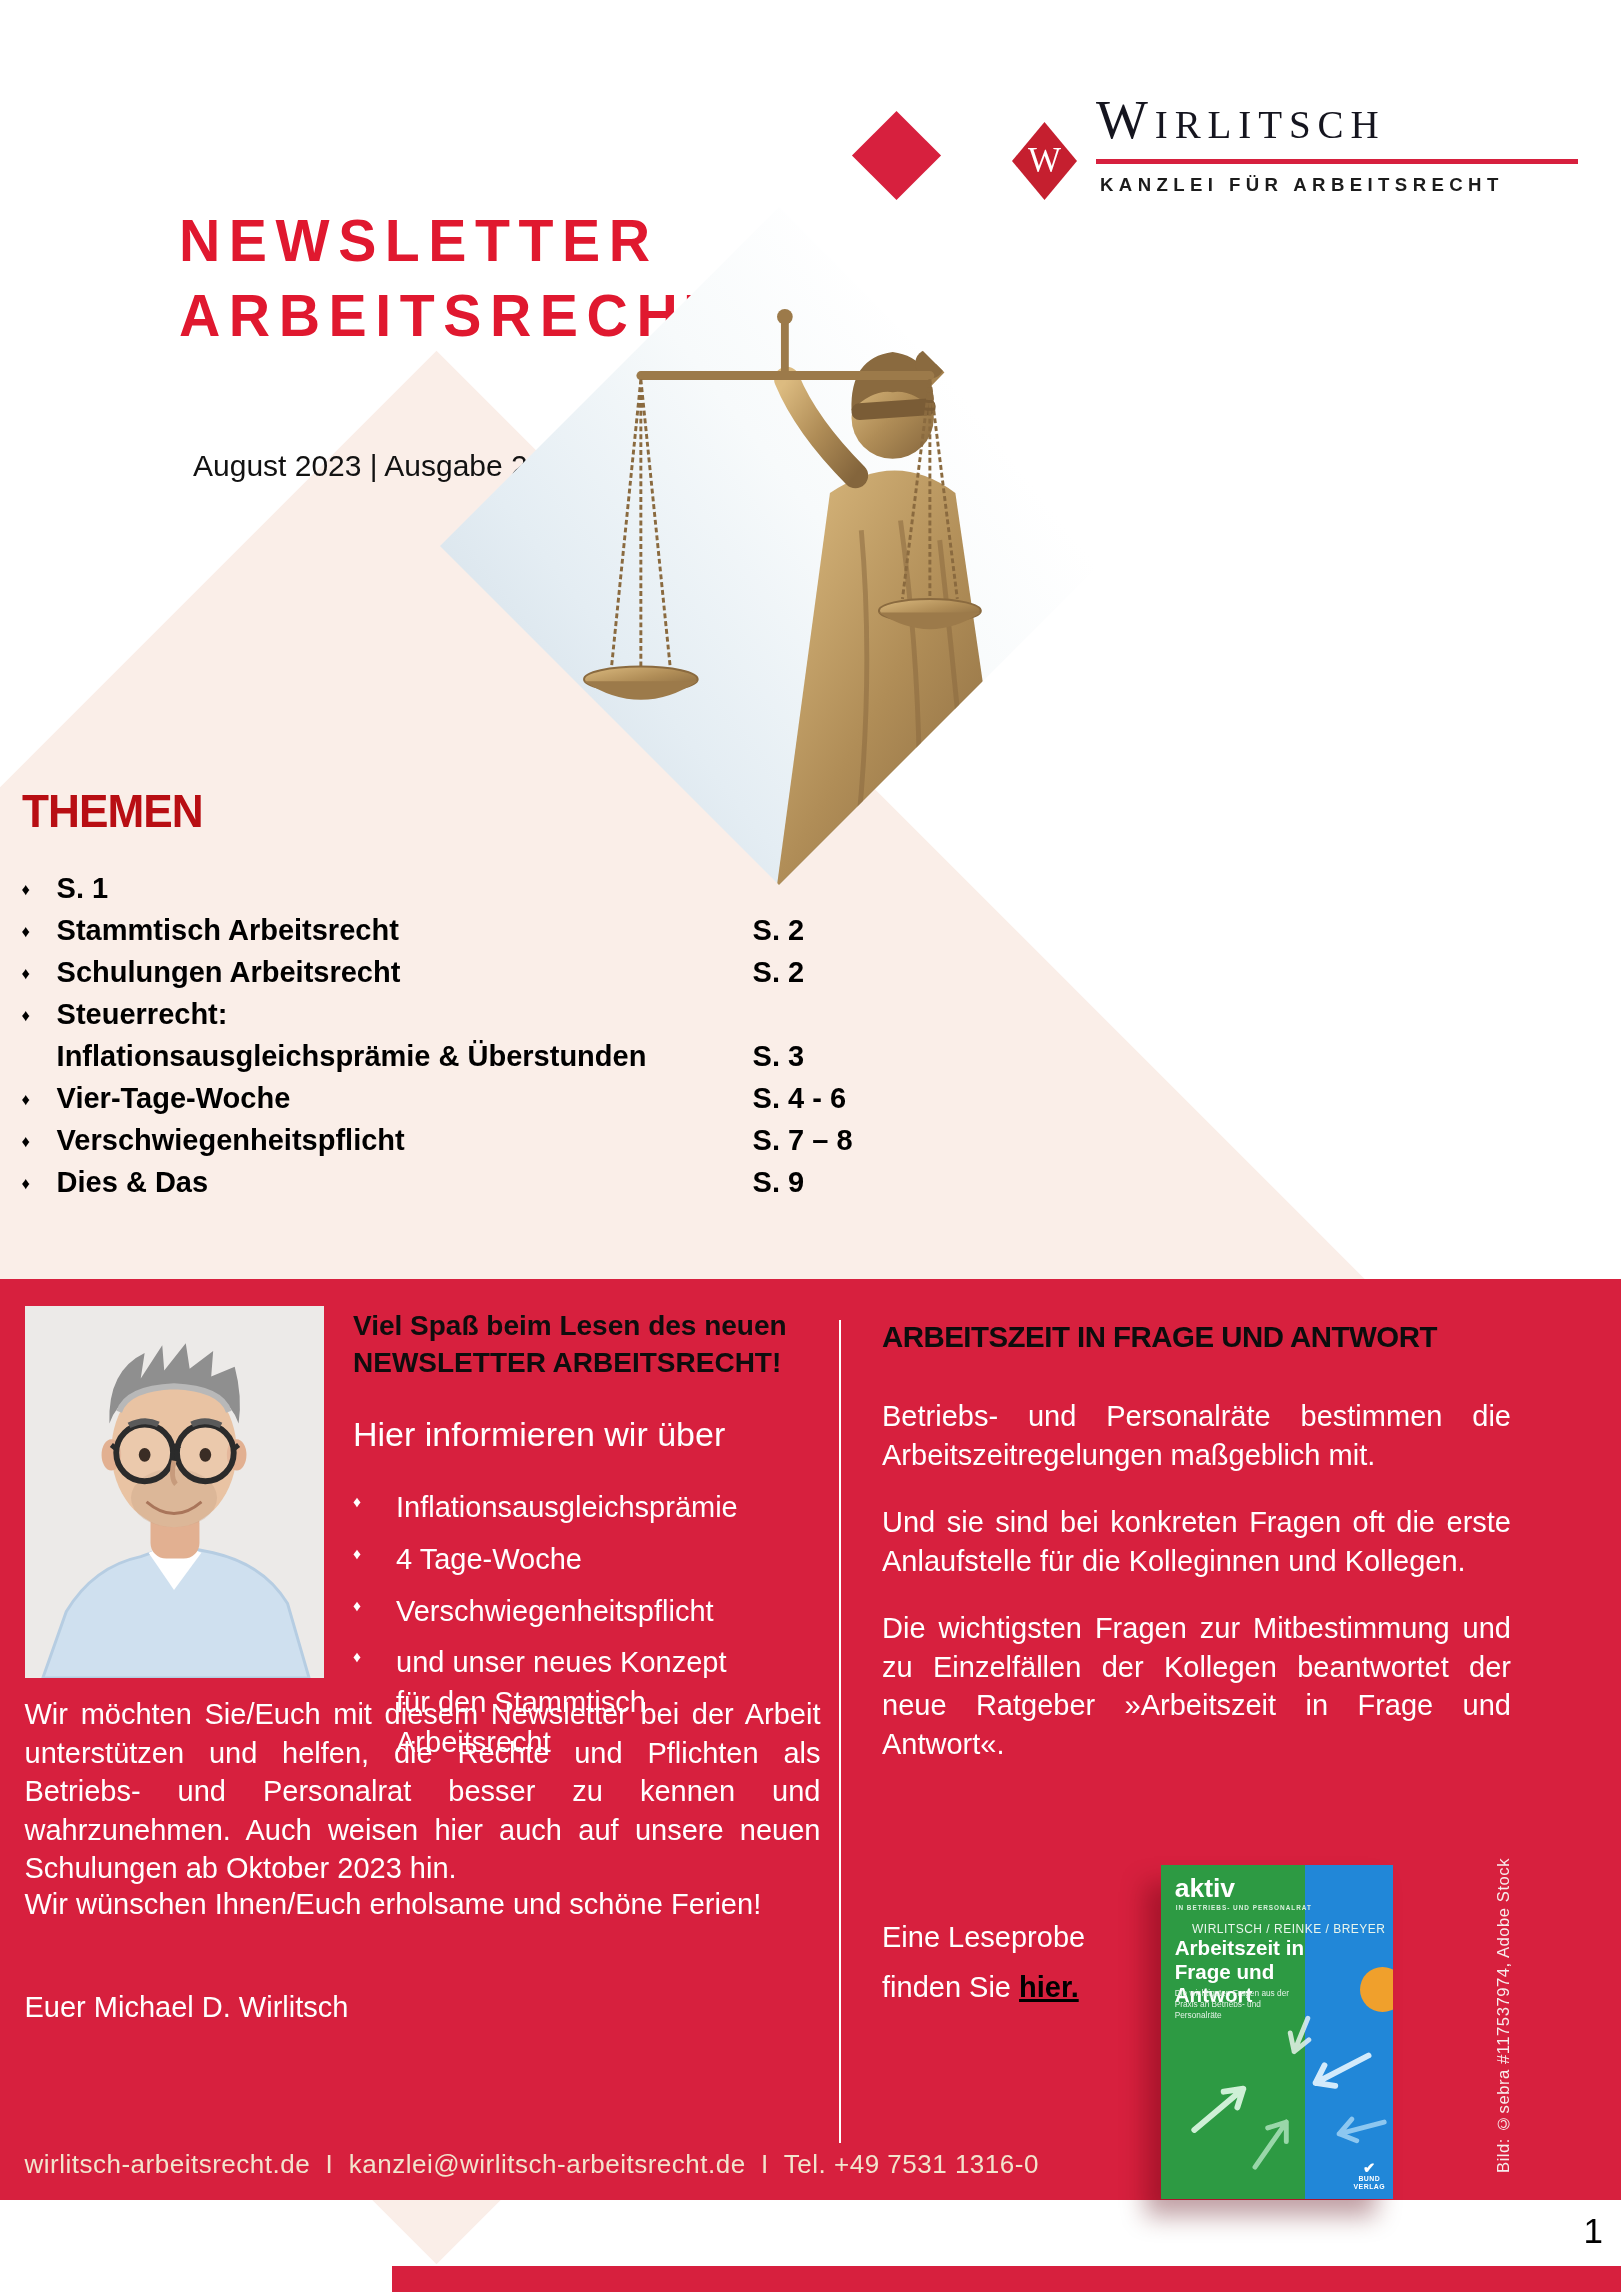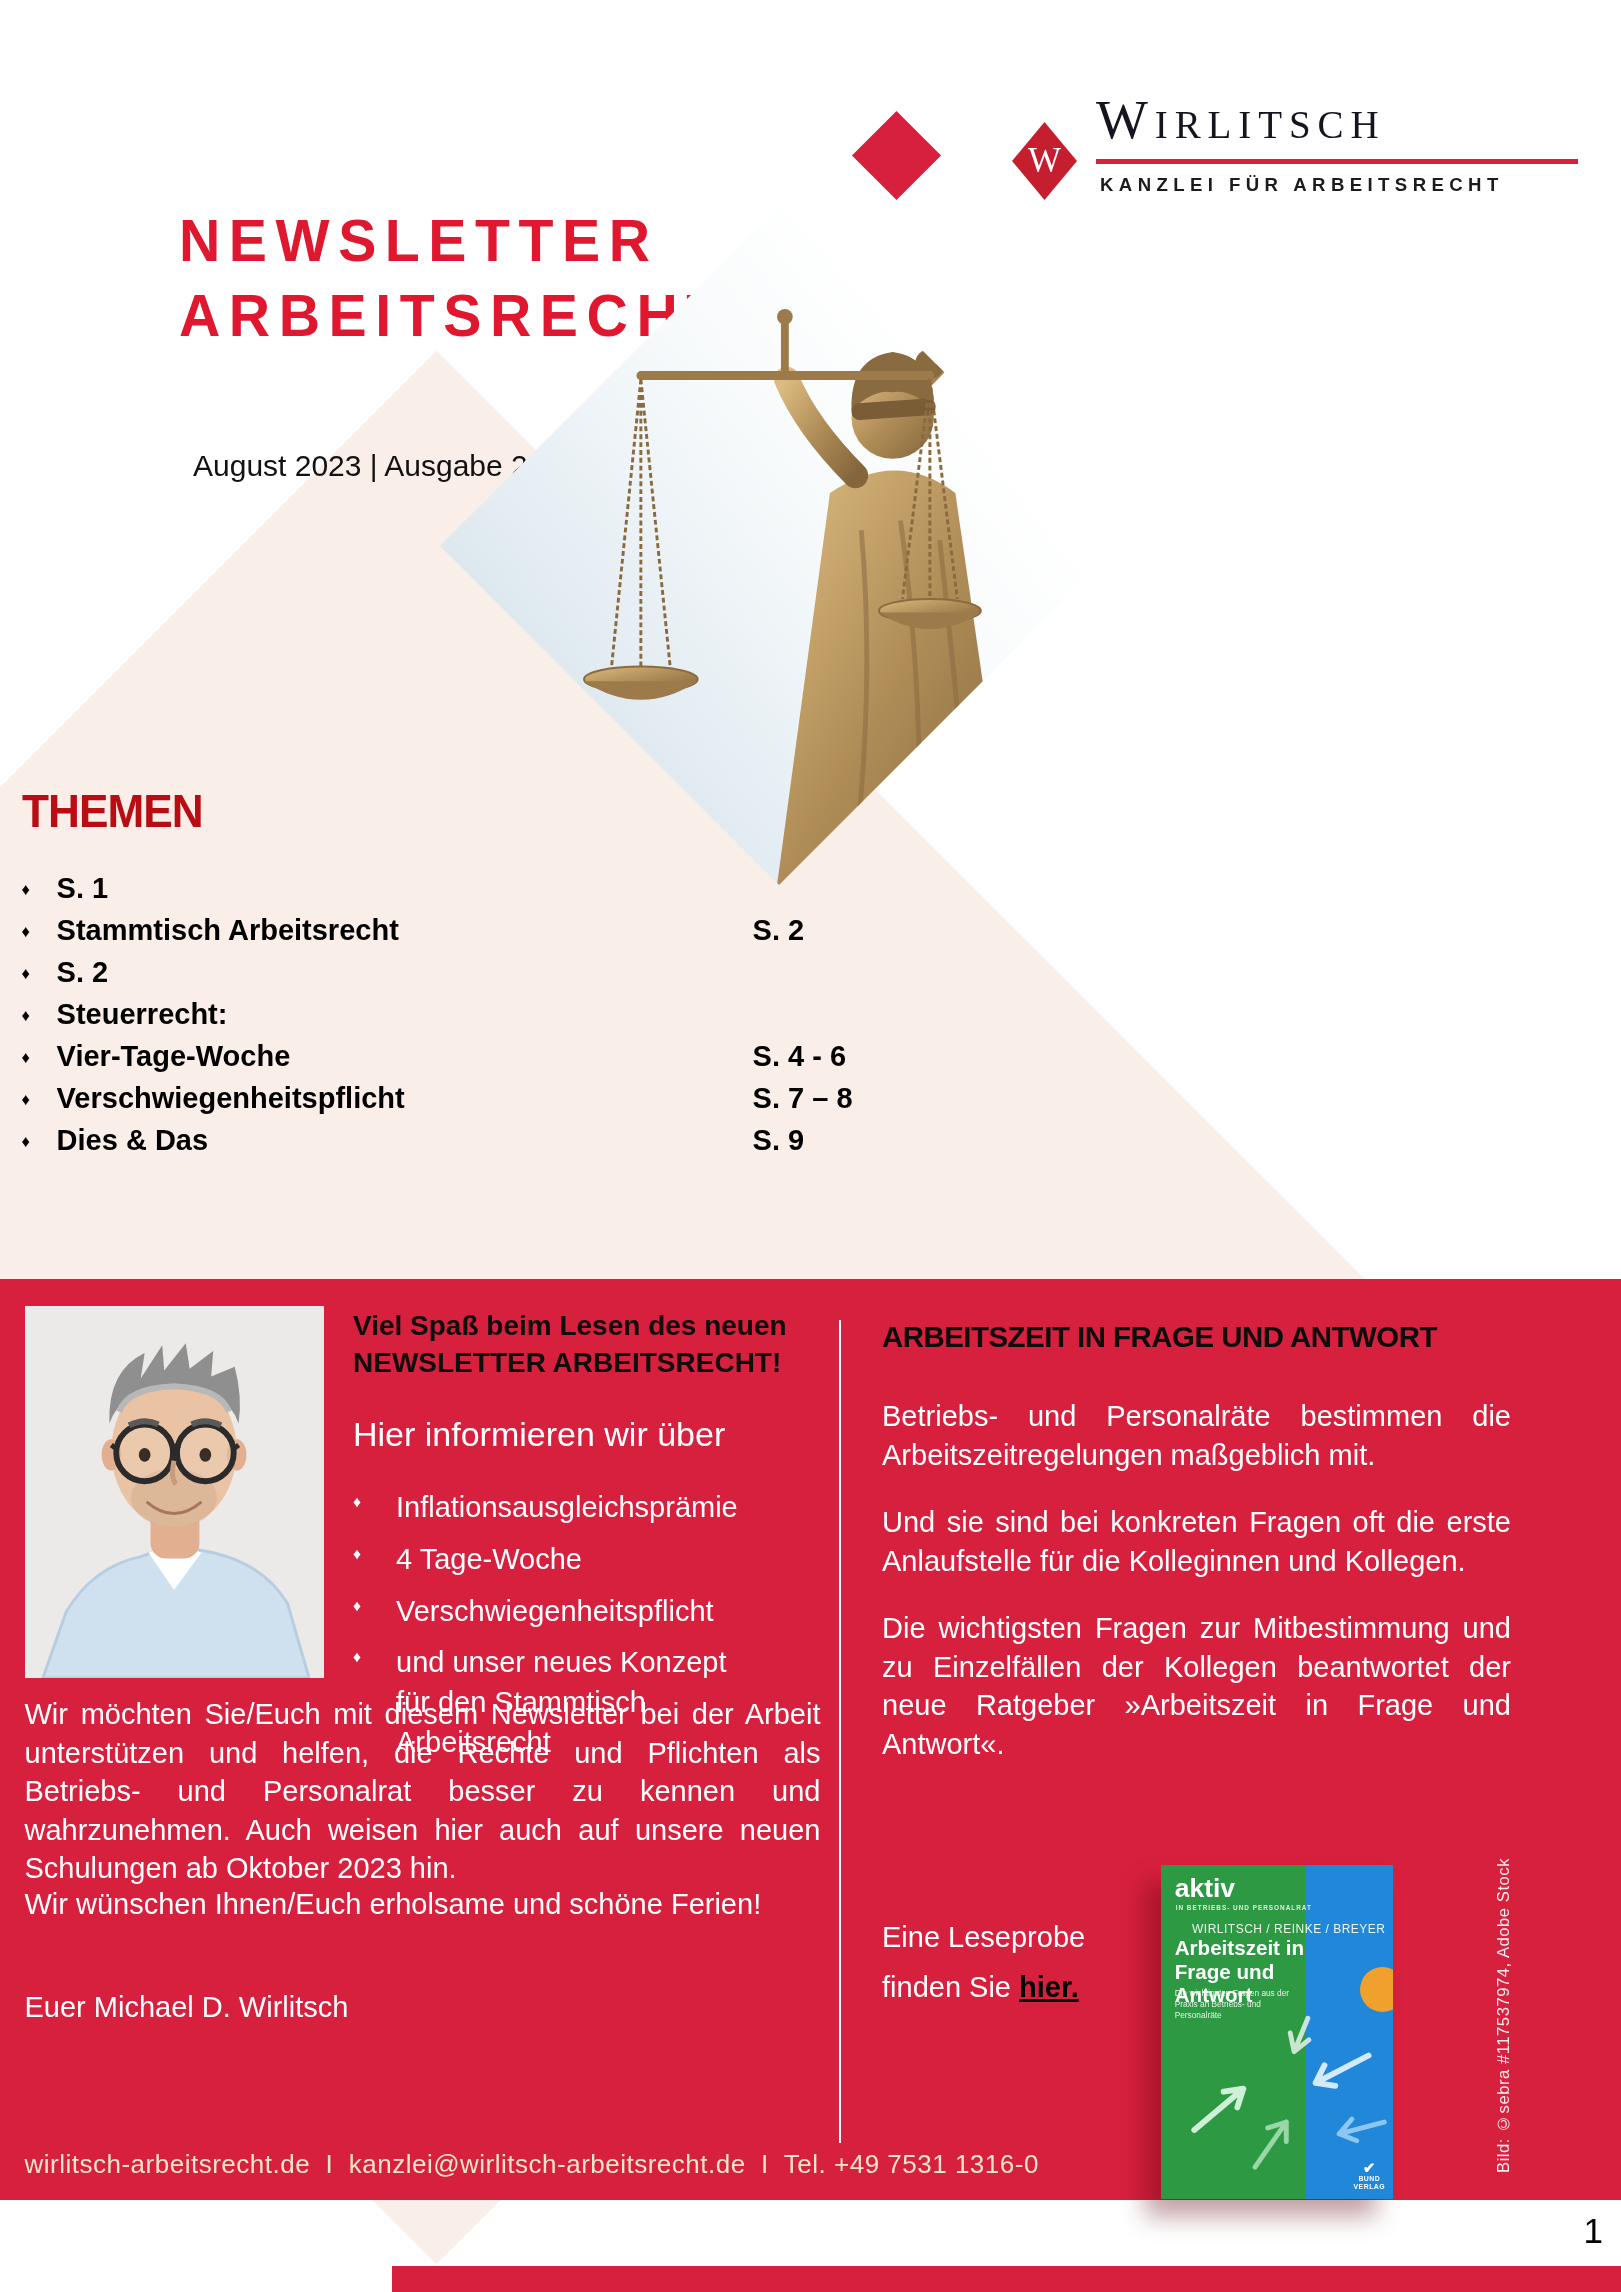--- a/index.html
+++ b/index.html
@@ -209,26 +209,32 @@
       <span class="toc-bullet">♦</span>
       <span class="toc-page">S. 1</span>
     </div>
     <div class="toc-row">
       <span class="toc-bullet">♦</span>
       <span class="toc-label">Stammtisch Arbeitsrecht</span>
       <span class="toc-page">S. 2</span>
     </div>
     <div class="toc-row">
       <span class="toc-bullet">♦</span>
+      <span class="toc-label">Schulungen Arbeitsrecht</span>
       <span class="toc-page">S. 2</span>
     </div>
     <div class="toc-row">
       <span class="toc-bullet">♦</span>
       <span class="toc-label">Steuerrecht:</span>
       <span class="toc-page"></span>
+    </div>
+    <div class="toc-row">
+      <span class="toc-bullet"></span>
+      <span class="toc-label">Inflationsausgleichsprämie &amp; Überstunden</span>
+      <span class="toc-page">S. 3</span>
     </div>
     <div class="toc-row">
       <span class="toc-bullet">♦</span>
       <span class="toc-label">Vier-Tage-Woche</span>
       <span class="toc-page">S. 4 - 6</span>
     </div>
     <div class="toc-row">
       <span class="toc-bullet">♦</span>
       <span class="toc-label">Verschwiegenheitspflicht</span>
       <span class="toc-page">S. 7 – 8</span>

